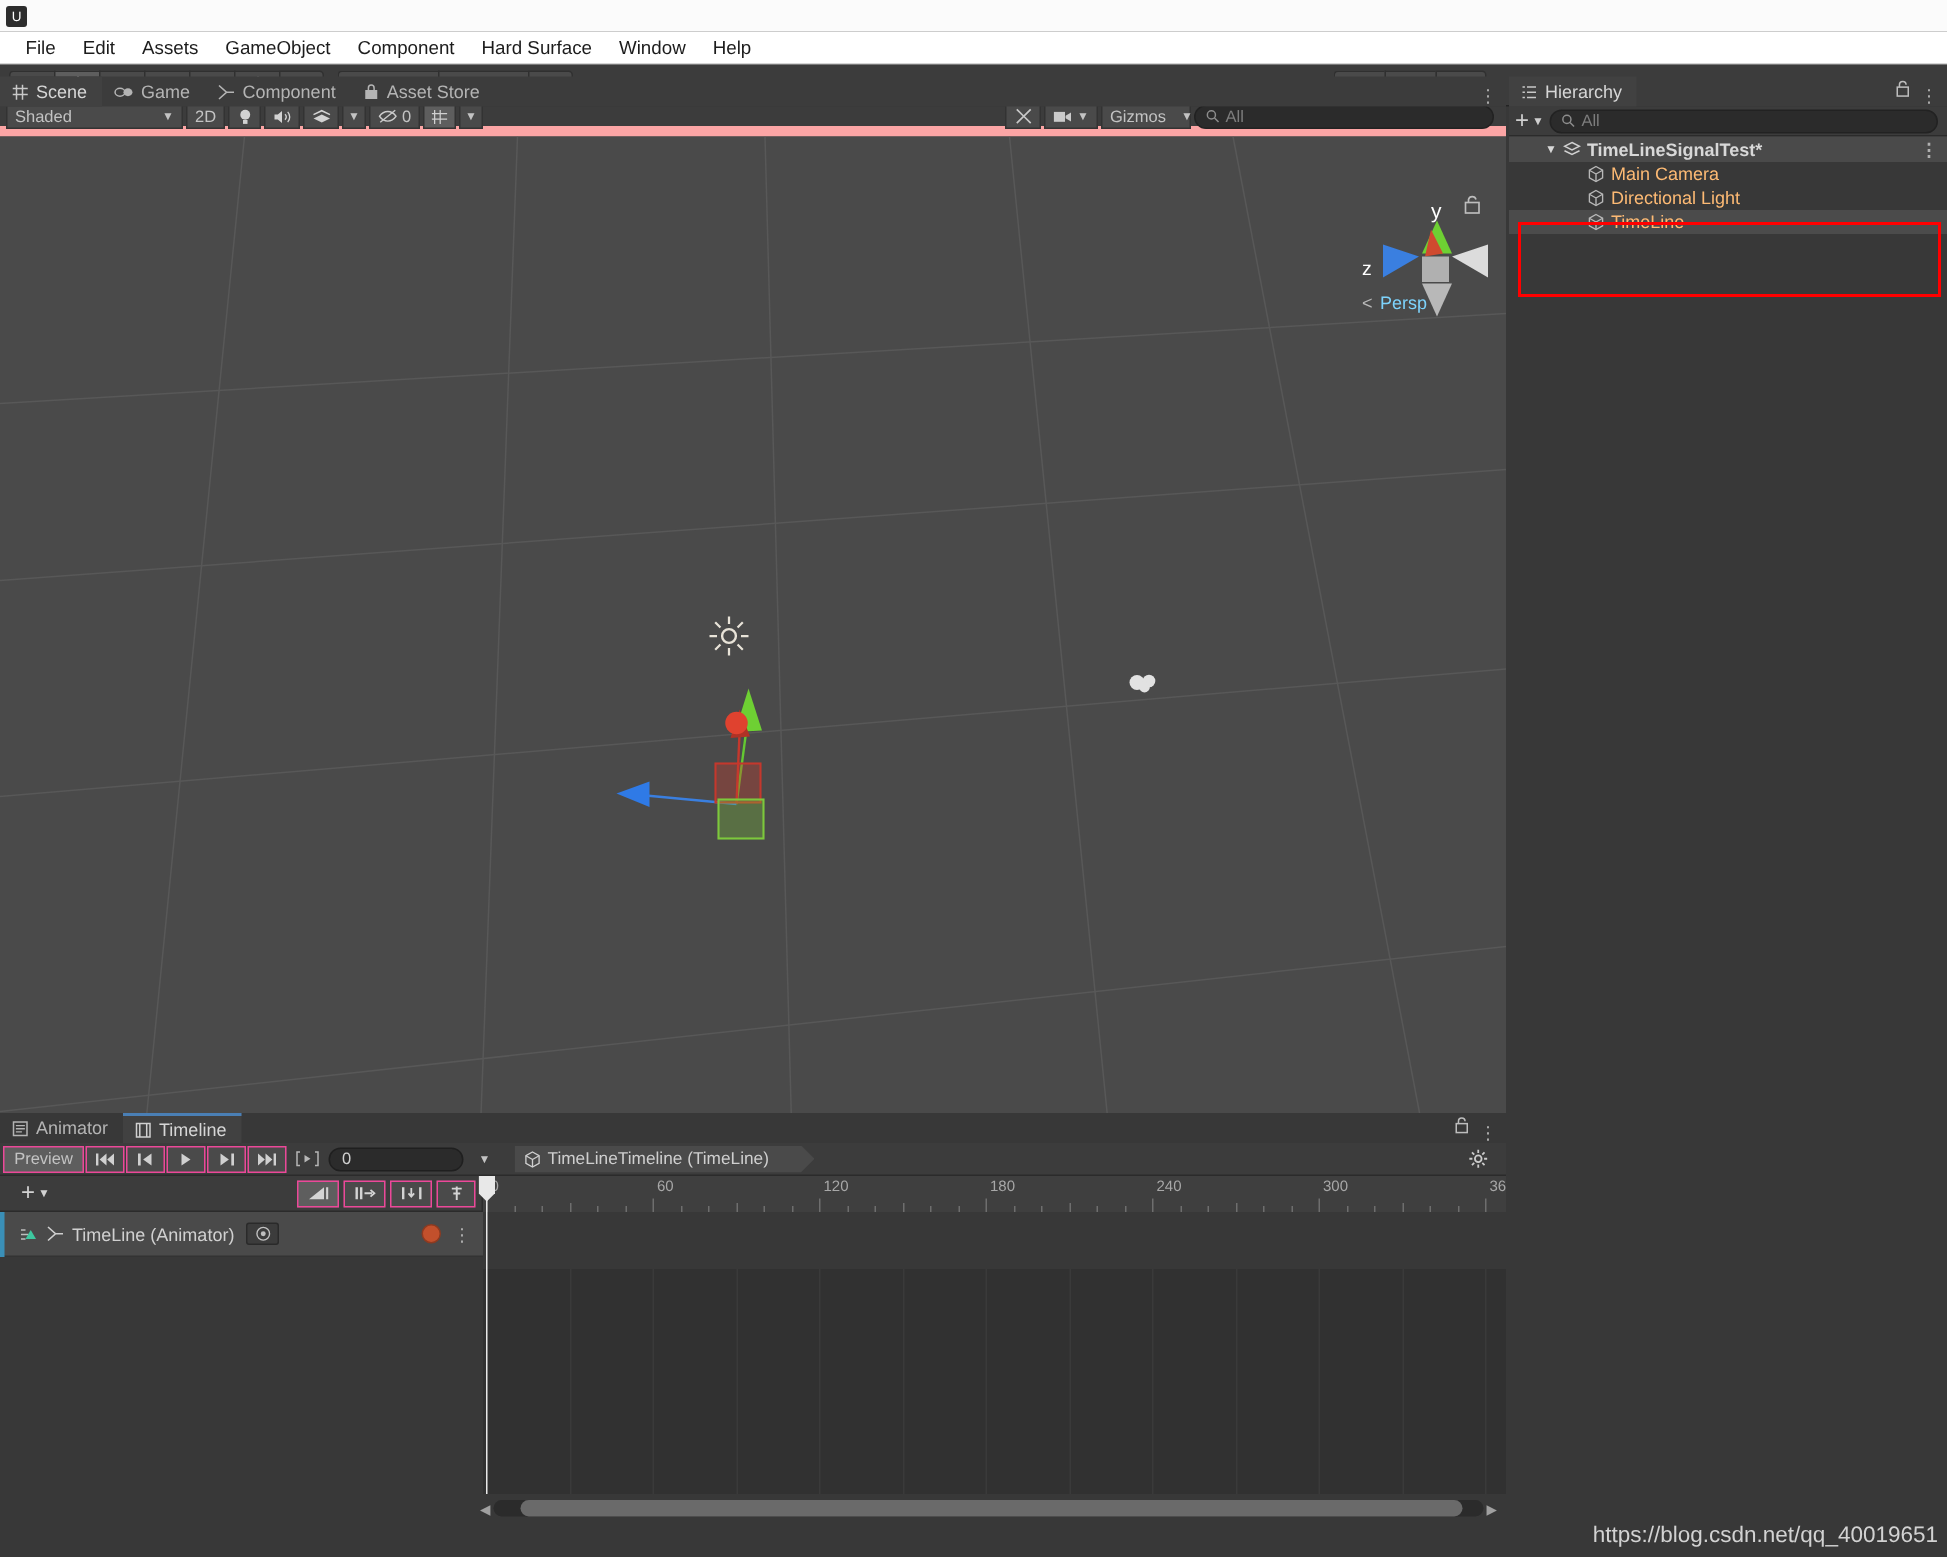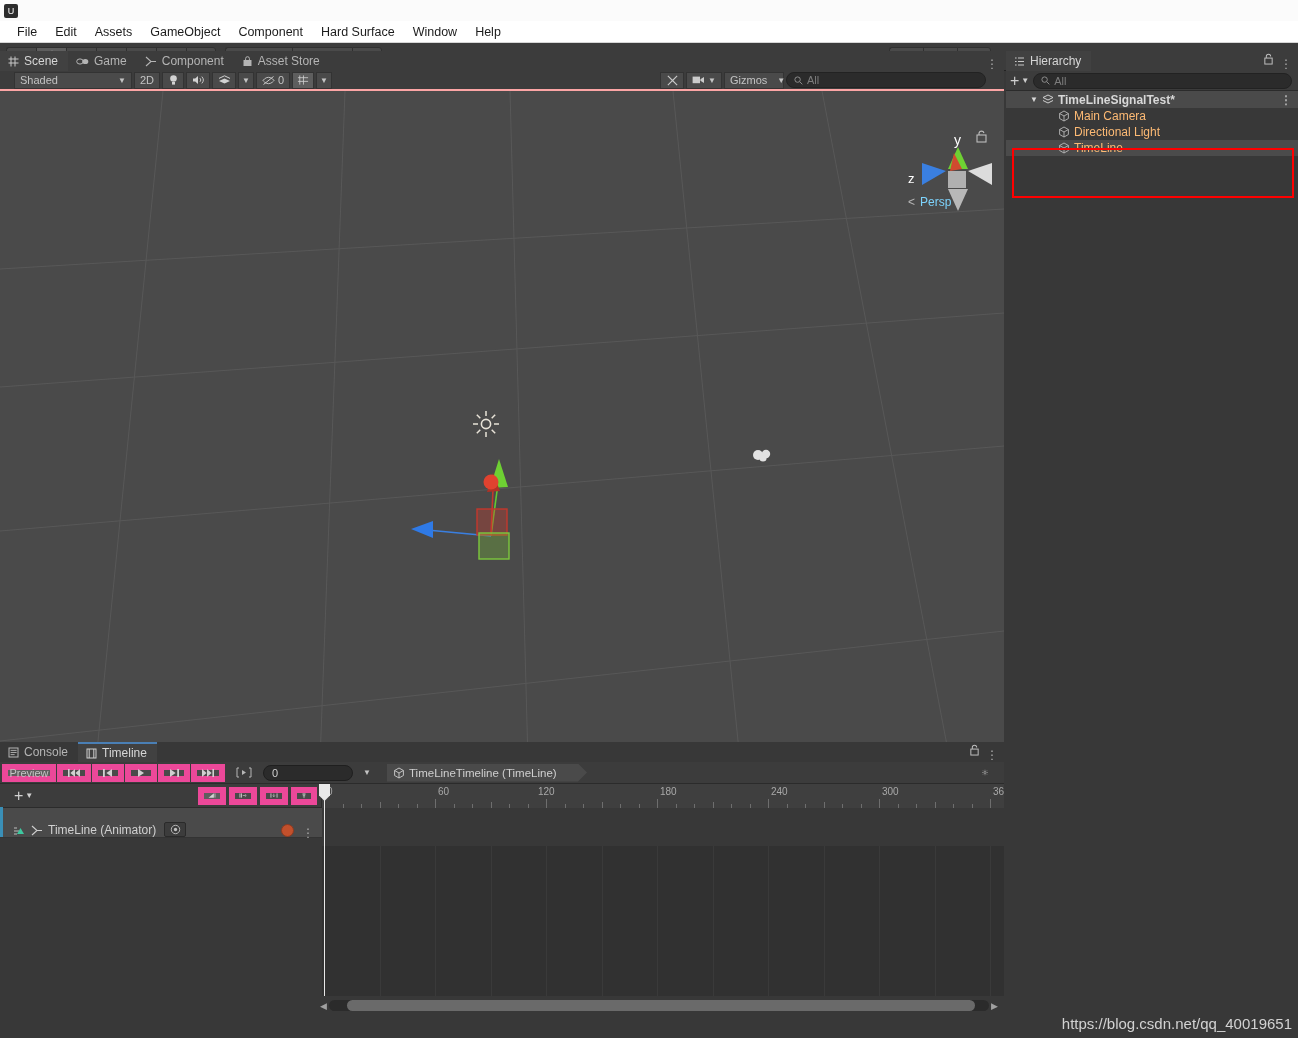--- a/index.html
+++ b/index.html
@@ -74,21 +74,21 @@
   .tab.active { background: #414141; color: #d6d6d6; }
   .tab.active.tl { border-top: 2px solid #4a7fb5; }
 
   
   .scene-panel {
     position: absolute; left: 0; top: 71px; width: 1004px; height: 690px;
     background: #414141;
   }
   .scene-toolbar {
     height: 20px; background: #3c3c3c; display: flex; align-items: center;
-    padding: 0 14px; gap: 2px; border-bottom: 2px solid #fca5a5;
+    padding: 0 4px; gap: 2px; border-bottom: 7px solid #fca5a5;
   }
   .sb {
     height: 17px; background: #4a4a4a; border: 1px solid #333;
     display: flex; align-items: center; justify-content: center;
     color: #c3c3c3; padding: 0 4px; font-size: 11px;
   }
   .sb.shaded { width: 118px; justify-content: space-between; padding: 0 5px; }
   .sb.on { background: #5e5e5e; }
   .searchbox {
     height: 16px; background: #2b2b2b; border-radius: 8px; border: 1px solid #222;
@@ -127,21 +127,21 @@
   
   .tl-panel {
     position: absolute; left: 0; top: 762px; width: 1004px; height: 256px;
     background: #383838;
   }
   .tl-toolbar {
     height: 22px; background: #3c3c3c; display: flex; align-items: center;
     padding: 0 2px; gap: 1px; border-bottom: 1px solid #2b2b2b;
   }
   .tb2 {
-    height: 18px; min-width: 26px; background: #4a4a4a; border: 6px solid #ec4899;
+    height: 18px; min-width: 26px; background: #4a4a4a; border: 1px solid #ec4899;
     display: flex; align-items: center; justify-content: center;
     color: #c3c3c3; font-size: 11px; padding: 0 4px;
   }
   .tb2.on { background: #5e5e5e; }
   .frame-field {
     width: 90px; height: 16px; background: #2b2b2b; border: 1px solid #1f1f1f;
     border-radius: 8px; display: flex; align-items: center; padding: 0 8px;
     color: #d0d0d0; font-size: 11px;
   }
   .breadcrumb {
@@ -157,21 +157,21 @@
     width: 322px; height: 24px; display: flex; align-items: center;
     padding-left: 6px; gap: 3px; border-right: 1px solid #2b2b2b;
   }
   .ruler {
     position: absolute; left: 322px; top: 0; right: 0; height: 24px;
     background: #3f3f3f; overflow: hidden;
   }
   .tick { position: absolute; bottom: 0; width: 1px; background: #6e6e6e; }
   .ticklabel { position: absolute; top: 2px; font-size: 10px; color: #a8a8a8; }
   .track-row {
-    height: 30px; background: #4a4a4a; display: flex; align-items: flex-end;
+    height: 30px; background: #4a4a4a; display: flex; align-items: center;
     border-bottom: 1px solid #333; position: relative;
   }
   .track-accent { width: 3px; height: 30px; background: #3a8fb7; }
   .track-label {
     display: flex; align-items: center; gap: 5px; padding-left: 6px;
     font-size: 12px; color: #d0d0d0;
   }
   .objfield {
     width: 22px; height: 15px; background: #3c3c3c; border: 1px solid #2a2a2a;
     border-radius: 2px; display: flex; align-items: center; justify-content: center;
@@ -538,21 +538,21 @@
 
   <div class="redbox"></div>
 
   <div class="tl-panel">
     <div class="tabrow" style="position:absolute;top:-20px;left:0;width:1004px;background:#383838;">
       <div class="tab">
         <svg width="11" height="11" viewBox="0 0 11 11">
             <rect x="1" y="1" width="9" height="9" fill="none" stroke="#b4b4b4" stroke-width="1"></rect>
             <path d="M2.6 3.4h6M2.6 5.5h6M2.6 7.6h4" stroke="#b4b4b4" stroke-width="0.9"></path>
           </svg>
-        <span>Console</span>
+        <span>Animator</span>
       </div>
       <div class="tab active tl">
         <svg width="11" height="11" viewBox="0 0 11 11">
             <rect x="1" y="1" width="9" height="9" fill="none" stroke="#d0d0d0" stroke-width="1"></rect>
             <path d="M3.2 1v9M7.8 1v9" stroke="#d0d0d0" stroke-width="1"></path>
           </svg>
         <span>Timeline</span>
       </div>
       <div style="position:absolute;right:24px;bottom:3px;">
         <svg width="11" height="12" viewBox="0 0 12 13">
@@ -669,21 +669,21 @@
           <div class="tick" style="left: 76px; height: 4px;"></div>
           <div class="tick" style="left: 94.5px; height: 4px;"></div>
           <div class="tick" style="left: 113px; height: 9px;"></div>
           <div class="ticklabel" style="left: 116px;">60</div>
           <div class="tick" style="left: 131.5px; height: 4px;"></div>
           <div class="tick" style="left: 150px; height: 4px;"></div>
           <div class="tick" style="left: 168.5px; height: 6px;"></div>
           <div class="tick" style="left: 187px; height: 4px;"></div>
           <div class="tick" style="left: 205.5px; height: 4px;"></div>
           <div class="tick" style="left: 224px; height: 9px;"></div>
-          <div class="ticklabel" style="left: 216px;">120</div>
+          <div class="ticklabel" style="left: 227px;">120</div>
           <div class="tick" style="left: 242.5px; height: 4px;"></div>
           <div class="tick" style="left: 261px; height: 4px;"></div>
           <div class="tick" style="left: 279.5px; height: 6px;"></div>
           <div class="tick" style="left: 298px; height: 4px;"></div>
           <div class="tick" style="left: 316.5px; height: 4px;"></div>
           <div class="tick" style="left: 335px; height: 9px;"></div>
           <div class="ticklabel" style="left: 338px;">180</div>
           <div class="tick" style="left: 353.5px; height: 4px;"></div>
           <div class="tick" style="left: 372px; height: 4px;"></div>
           <div class="tick" style="left: 390.5px; height: 6px;"></div>

